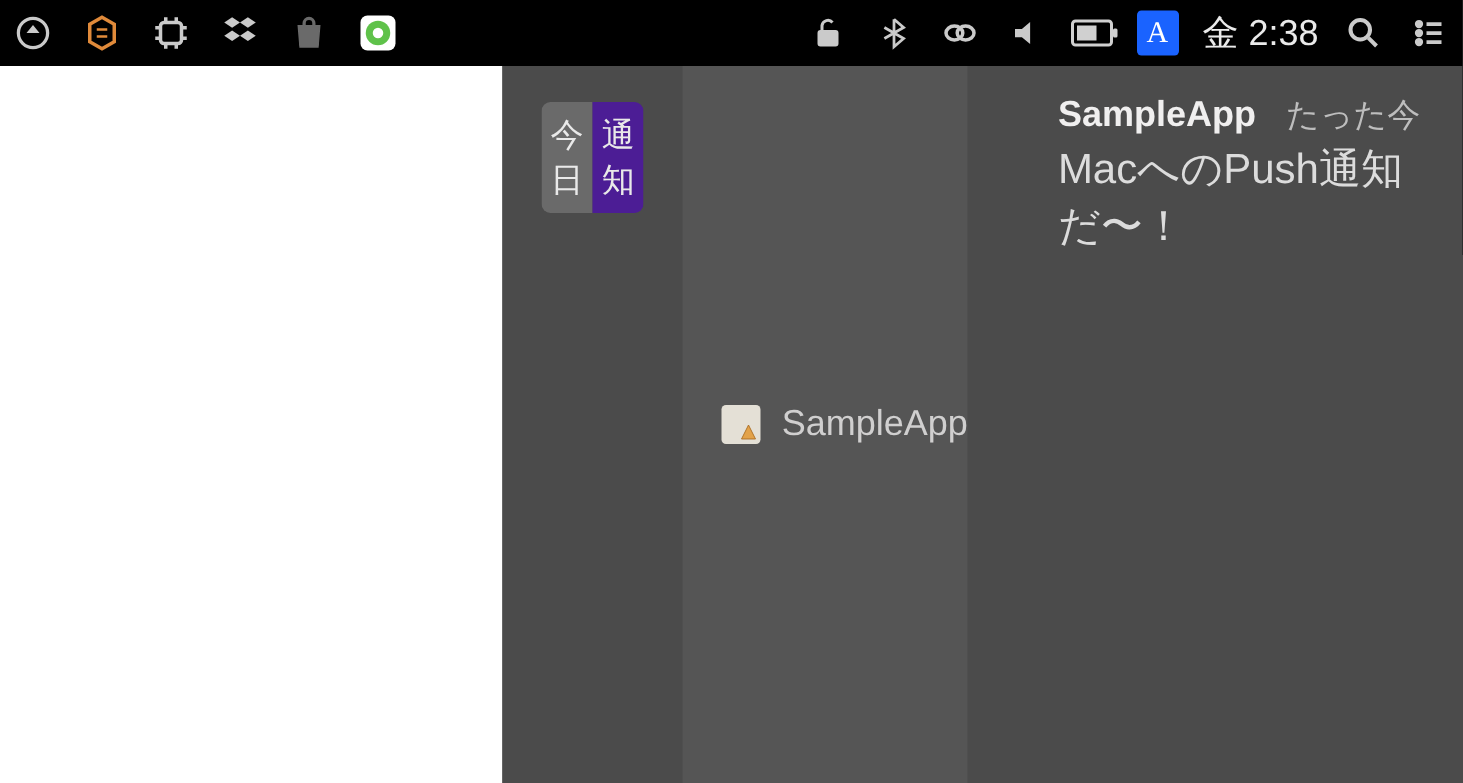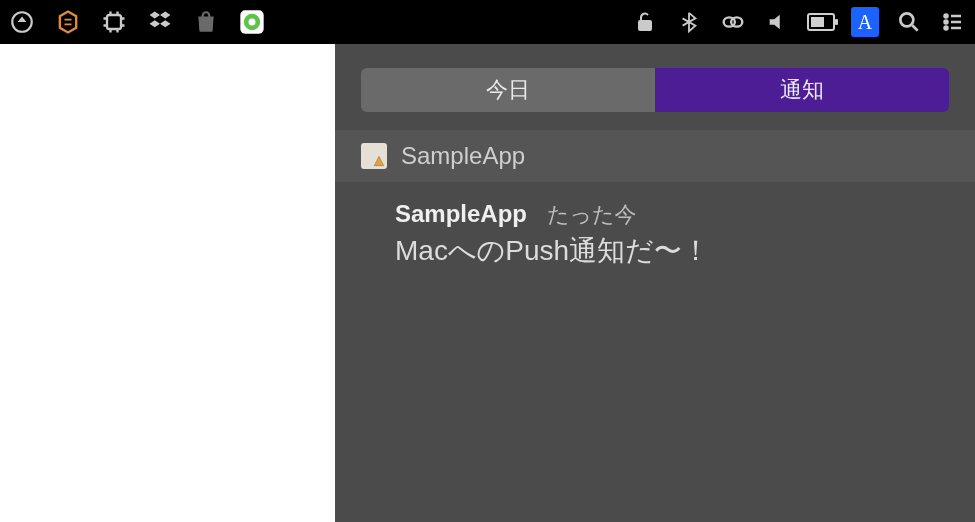--- a/index.html
+++ b/index.html
@@ -45,21 +45,21 @@
     height: 478px;
     background: #fff;
   }
   .notification-center {
     position: absolute;
     top: 44px; left: 335px;
     width: 640px;
     height: 478px;
     background: #4b4b4b;
     display: flex;
-    flex-direction: column;
+    flex-direction: row;
   }
   .seg-wrap {
     padding: 24px 26px 18px 26px;
   }
   .segment {
     display: flex;
     width: 100%;
     border-radius: 6px;
     overflow: hidden;
   }
@@ -217,20 +217,21 @@
         </svg>
     </span>
     <span class="icon">
       <span class="battery">
           <span class="fill"></span>
         </span>
     </span>
     <span class="icon">
       <span class="a-badge">A</span>
     </span>
+    <span class="clock">金 2:38</span>
     <span class="icon">
       <svg width="26" height="26" viewBox="0 0 24 24" fill="none" stroke="#cacaca" stroke-width="2.5">
           <circle cx="10" cy="10" r="6"></circle>
           <path d="M15 15l5 5"></path>
         </svg>
     </span>
     <span class="icon">
       <svg width="28" height="24" viewBox="0 0 24 24" fill="none" stroke="#cacaca" stroke-width="2.5">
           <circle cx="5" cy="6" r="1.5" fill="#cacaca"></circle>
           <path d="M10 6h10"></path>

